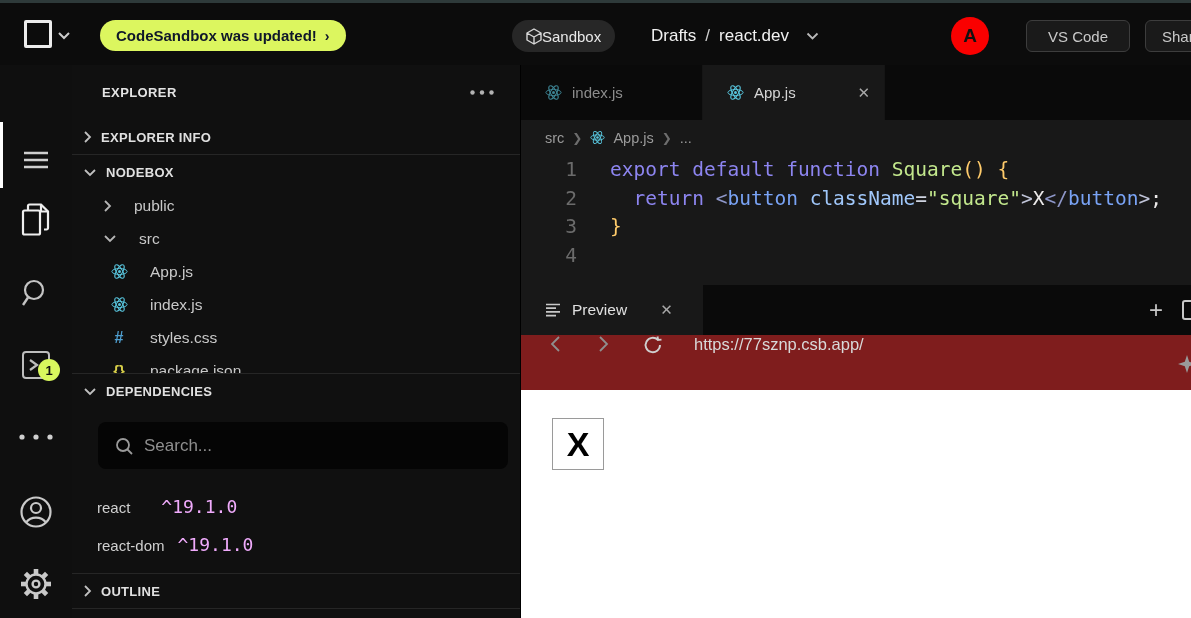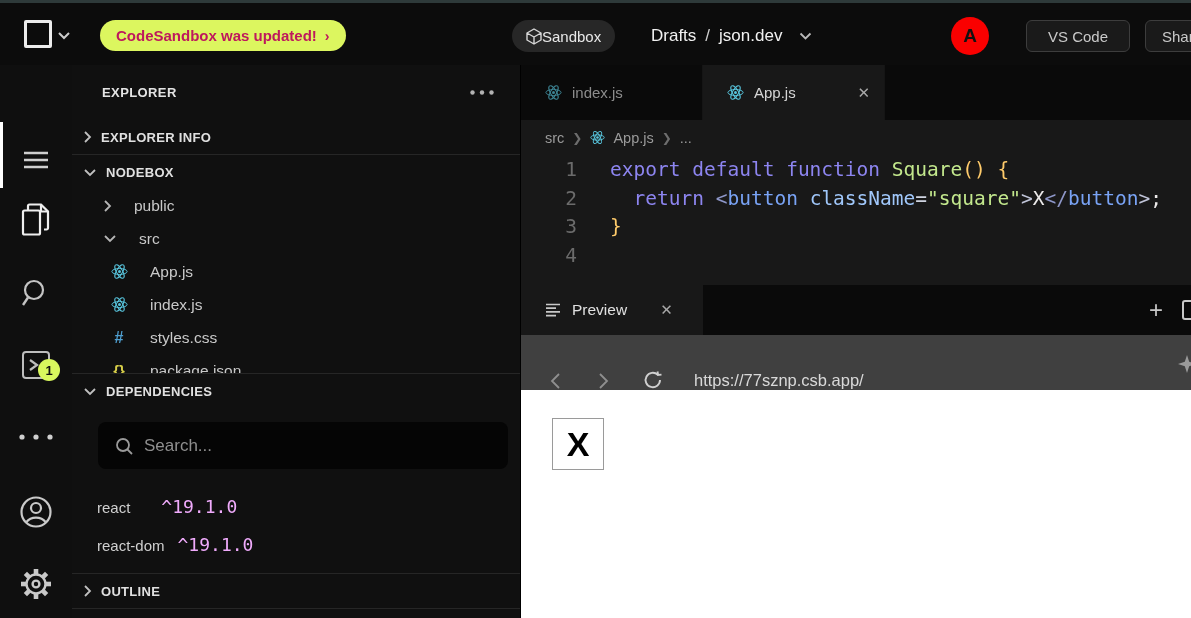--- a/index.html
+++ b/index.html
@@ -6,21 +6,21 @@
   html,body { width:1191px; height:618px; overflow:hidden; background:#0d0d0d;
               font-family:"Liberation Sans", sans-serif; }
 
   
   .topbar { position:absolute; left:0; top:0; width:1191px; height:65px;
             background:#0c0c0c; border-top:3px solid #2e3a3a; }
   .logo-box { position:absolute; left:24px; top:17px; width:28px; height:28px;
               border:3px solid #ececec; border-radius:2px; }
   .logo-chev { position:absolute; left:57px; top:28px; }
   .update-pill { position:absolute; left:100px; top:17px; height:31px; border-radius:16px;
-                 background:#dcf65f; color:#be185d; font-size:15px; font-weight:600;
+                 background:#dcf65f; color:#0f172a; font-size:15px; font-weight:600;
                  display:flex; align-items:center; padding:0 16px; gap:8px; cursor:pointer; }
   .update-pill .chev { font-weight:700; font-size:14px; }
   .sandbox-badge { position:absolute; left:512px; top:17px; height:32px; border-radius:16px;
                    background:#272727; color:#e8e8e8; font-size:15px;
                    display:flex; align-items:center; padding:0 14px; gap:0; }
   .top-crumb { position:absolute; left:651px; top:0; height:65px; display:flex;
                align-items:center; gap:9px; color:#f1f1f1; font-size:17px; }
   .top-crumb .sep { color:#cfcfcf; }
   .top-crumb .chev { margin-left:8px; }
   .avatar { position:absolute; left:951px; top:14px; width:38px; height:38px; border-radius:50%;
@@ -84,21 +84,21 @@
   .code-line { display:flex; height:28.5px; line-height:28.5px; white-space:pre; }
   .gutter { width:69px; padding-right:13px; text-align:right; color:#6b6b6b; flex:none; }
   .code-text { padding-left:20px; }
   .pv-tabbar { height:50px; background:#0a0a0a; display:flex; position:relative; }
   .pv-tab { width:182px; height:50px; background:#181818; display:flex; align-items:center;
             padding:0 16px 0 24px; gap:11px; color:#e0e0e0; font-size:15.5px; cursor:pointer; }
   .pv-plus { position:absolute; right:28px; top:0; height:50px; display:flex; align-items:center;
              color:#c8c8c8; font-size:24px; font-weight:300; cursor:pointer; }
   .pv-split { position:absolute; right:-9px; top:15px; width:18px; height:20px;
               border:2px solid #c8c8c8; border-radius:3px; }
-  .urlbar { height:55px; background:#404040; display:flex; align-items:flex-end;
+  .urlbar { height:55px; background:#7f1d1d; display:flex; align-items:flex-start;
             padding-left:24px; position:relative; }
   .nav-ico { width:20px; display:flex; justify-content:center; align-items:center;
              cursor:pointer; }
   .url-text { margin-left:31px; color:#d9d9d9; font-size:16.5px; }
   .sparkle { position:absolute; right:-6px; top:19px; color:#9a9a9a; }
   .pv-content { height:228px; background:#ffffff; position:relative; }
   .square-btn { position:absolute; left:31px; top:28px; width:52px; height:52px;
                 background:#fff; border:1px solid #9a9a9a; color:#000;
                 font-weight:700; font-size:34px; display:flex; align-items:center;
                 justify-content:center; cursor:pointer; font-family:"Liberation Sans",sans-serif; }
@@ -118,21 +118,21 @@
   </div>
   <div class="sandbox-badge">
     <svg width="16" height="17" viewBox="0 0 16 17">
         <path d="M8 1 L15 5 L15 12 L8 16 L1 12 L1 5 Z M1 5 L8 9 L15 5 M8 9 L8 16" fill="none" stroke="#d8d8d8" stroke-width="1.4" stroke-linejoin="round"></path>
       </svg>
     <span>Sandbox</span>
   </div>
   <div class="top-crumb">
     <span>Drafts</span>
     <span class="sep">/</span>
-    <span>json.dev</span>
+    <span>react.dev</span>
     <svg class="chev" width="13" height="8" viewBox="0 0 13 8">
         <polyline points="1.5,1.5 6.5,6.5 11.5,1.5" fill="none" stroke="#b9b9b9" stroke-width="1.8"></polyline>
       </svg>
   </div>
   <div class="avatar">
       <span>A</span>
     </div>
   <div class="top-btn btn-vscode">VS Code</div>
   <div class="top-btn btn-share">Share</div>
 </div>

